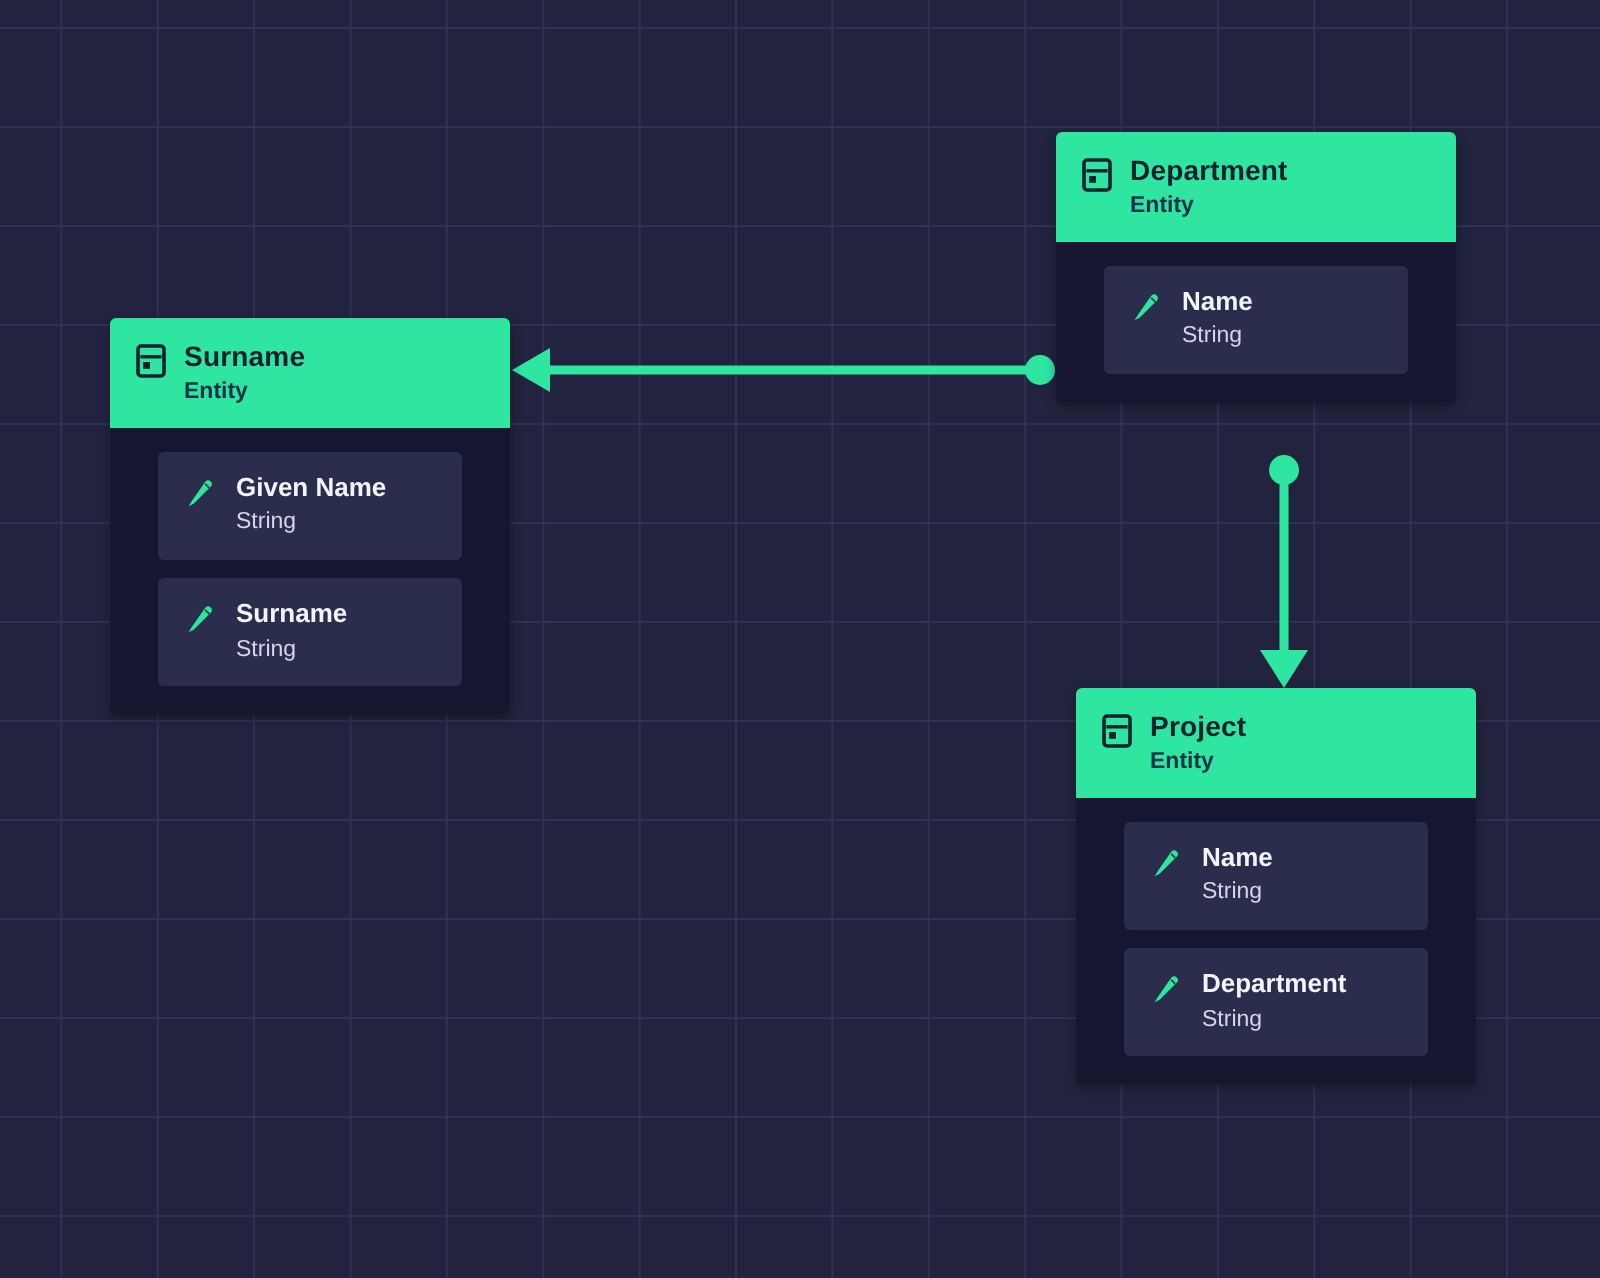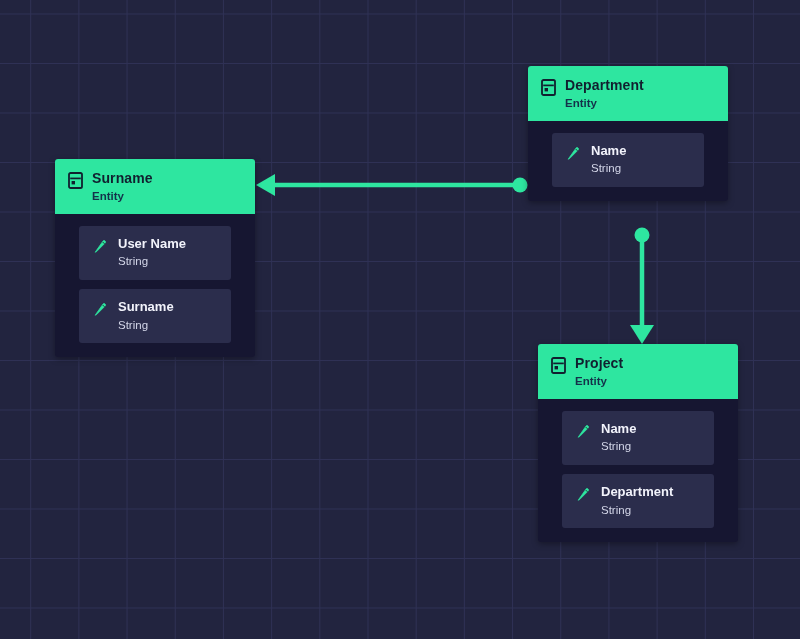--- a/index.html
+++ b/index.html
@@ -154,21 +154,21 @@
       </span>
     </div>
     <div class="node-body">
 
       <div class="field-row">
         <svg class="ico ico-pencil" viewBox="0 0 15 15">
           <path d="M3.0 12.0 L2.2 13.3 L3.6 12.6 L12.1 4.1 C12.7 3.5 12.7 2.6 12.1 2.0 C11.5 1.4 10.6 1.4 10.0 2.0 Z" fill="#2ee6a0" stroke="#2ee6a0" stroke-width="0.7"></path>
           <line x1="9.6" y1="2.9" x2="11.6" y2="4.9" stroke="#173a32" stroke-width="0.9"></line>
         </svg>
         <span class="field-text">
-          <span class="field-name">User Name</span>
+          <span class="field-name">Given Name</span>
           <span class="field-type">String</span>
         </span>
       </div>
 
       <div class="field-row">
         <svg class="ico ico-pencil" viewBox="0 0 15 15">
           <path d="M3.0 12.0 L2.2 13.3 L3.6 12.6 L12.1 4.1 C12.7 3.5 12.7 2.6 12.1 2.0 C11.5 1.4 10.6 1.4 10.0 2.0 Z" fill="#2ee6a0" stroke="#2ee6a0" stroke-width="0.7"></path>
           <line x1="9.6" y1="2.9" x2="11.6" y2="4.9" stroke="#173a32" stroke-width="0.9"></line>
         </svg>
         <span class="field-text">

